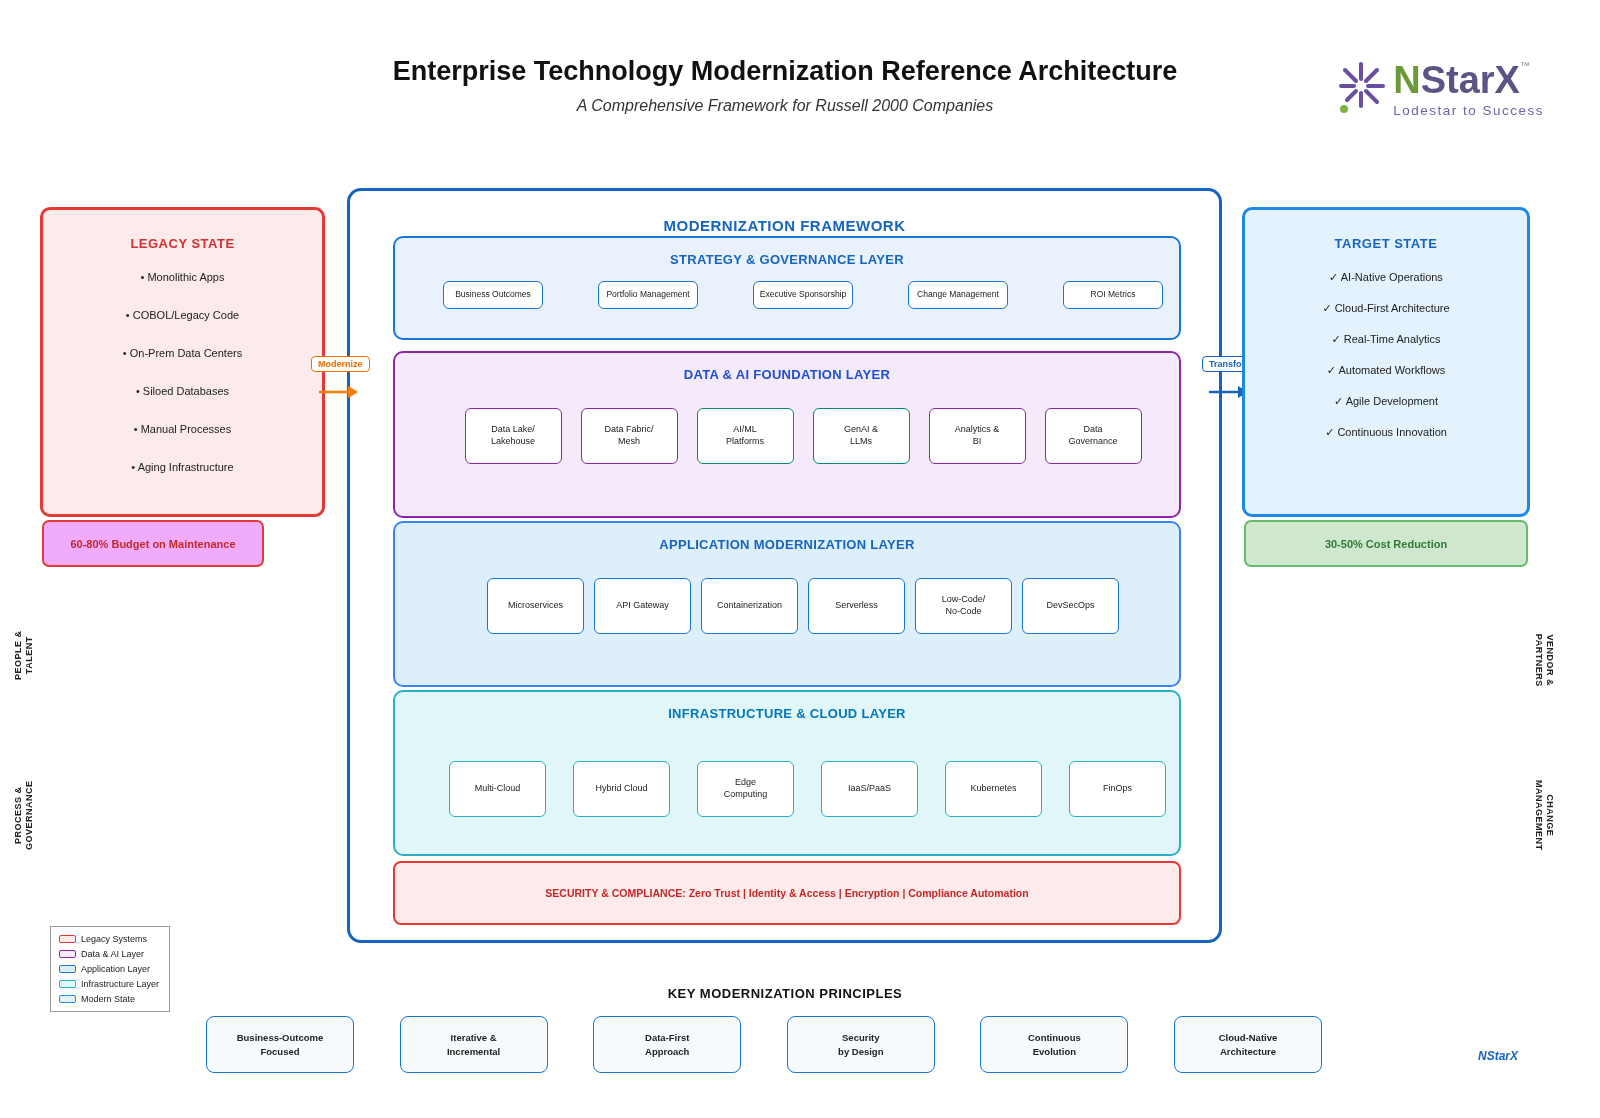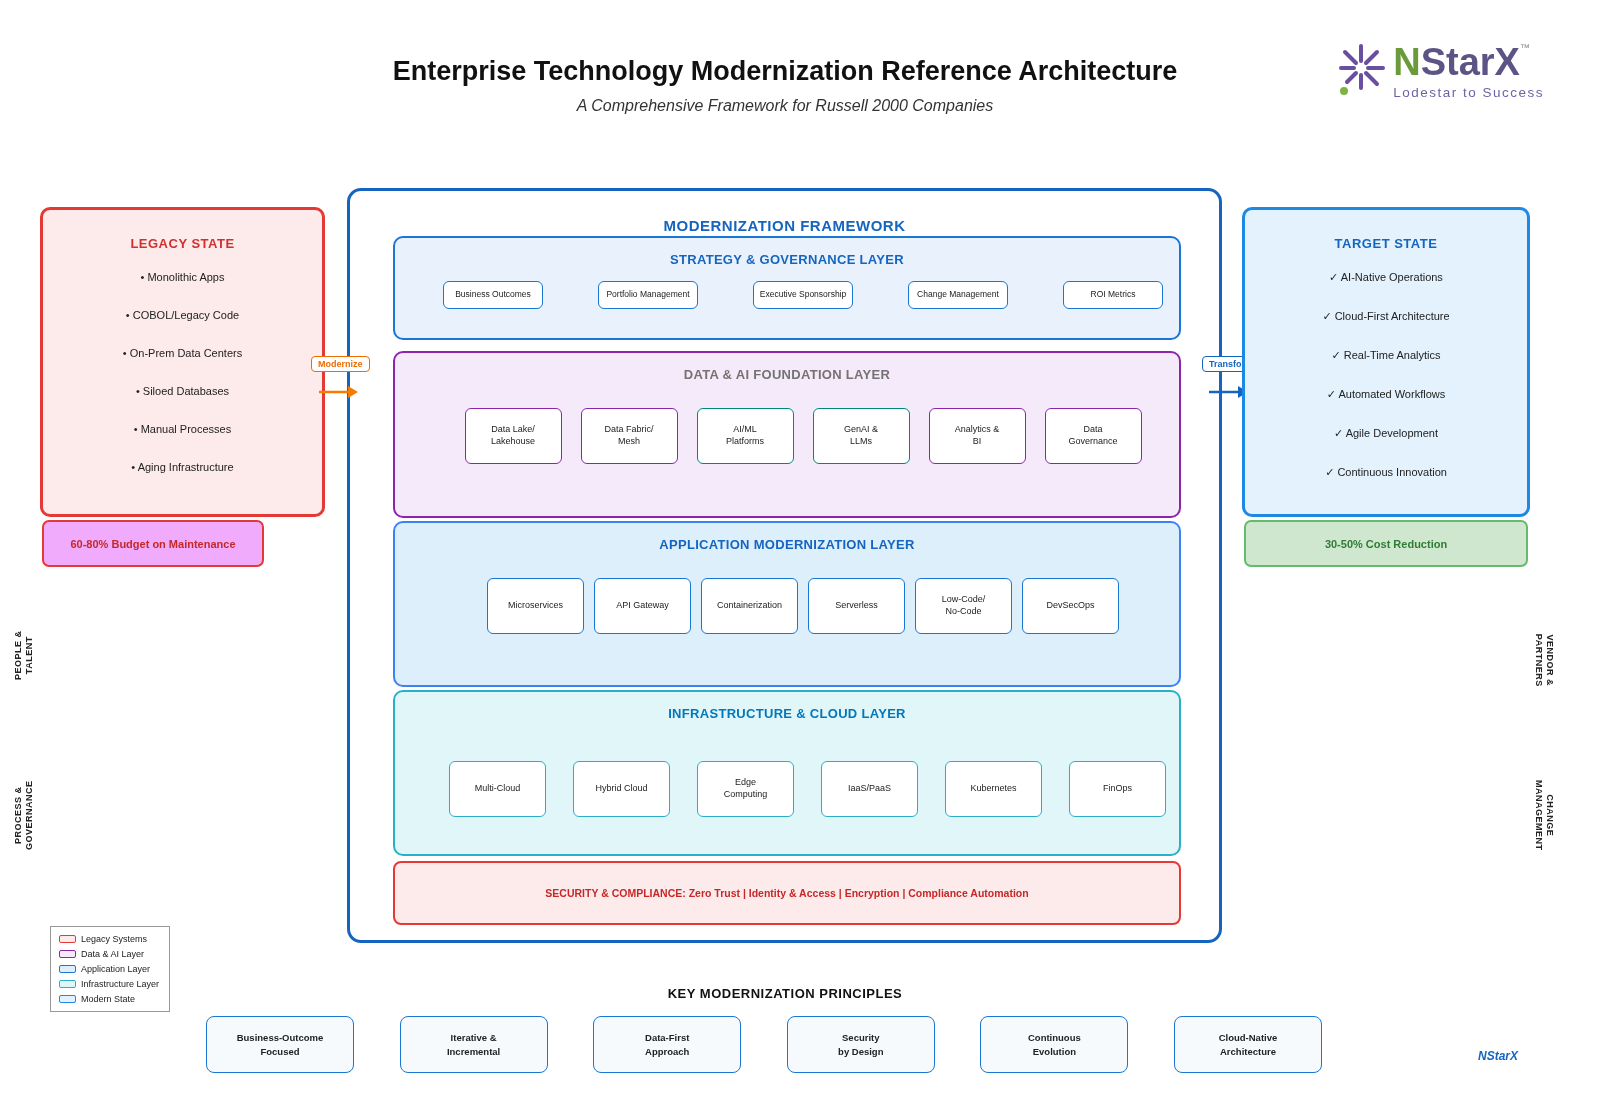--- a/index.html
+++ b/index.html
@@ -5,57 +5,57 @@
   * { margin:0; padding:0; box-sizing:border-box; }
   body { background:#fff; font-family:"Liberation Sans", sans-serif; }
   .page { position:relative; width:1600px; height:1118px; background:#fff; overflow:hidden; }
   .abs { position:absolute; }
   .ml { white-space:pre-line; }
 
   .page-title { top:56px; left:0; width:1570px; text-align:center; font-size:27px; font-weight:bold; color:#111; }
   .page-subtitle { top:97px; left:0; width:1570px; text-align:center; font-size:16px; font-style:italic; color:#333; }
 
   
-  .brand { top:42px; right:56px; display:flex; align-items:flex-end; }
+  .brand { top:60px; right:56px; display:flex; align-items:flex-end; }
   .brand-text { margin-left:6px; }
   .brand-name { font-size:38px; font-weight:bold; line-height:1; }
   .brand-n { color:#6b9a3a; }
   .brand-rest { color:#5d5486; }
   .brand-tm { font-size:10px; color:#888; vertical-align:top; font-weight:normal; }
   .brand-tagline { margin-top:4px; font-size:13.5px; color:#6c63a8; letter-spacing:1.5px; }
 
   
   .legacy-panel { left:40px; top:207px; width:285px; height:310px; border:3px solid #e53935; border-radius:10px; background:#fdeaea; }
   .legacy-title { margin-top:26px; text-align:center; font-size:13px; font-weight:bold; color:#d32f2f; letter-spacing:.5px; }
   .legacy-items { margin-top:20px; display:flex; flex-direction:column; align-items:center; gap:26px; }
   .legacy-item { font-size:11px; color:#222; }
   .legacy-badge { left:42px; top:520px; width:222px; height:47px; border:2px solid #e53935; border-radius:7px; background:#f0abfc; display:flex; align-items:center; justify-content:center; font-size:11px; font-weight:bold; color:#c62828; }
 
   
   .target-panel { left:1242px; top:207px; width:288px; height:310px; border:3px solid #1e88e5; border-radius:10px; background:#e3f2fd; }
   .target-title { margin-top:26px; text-align:center; font-size:13px; font-weight:bold; color:#1565c0; letter-spacing:.5px; }
-  .target-items { margin-top:20px; display:flex; flex-direction:column; align-items:center; gap:26px; }
+  .target-items { margin-top:20px; display:flex; flex-direction:column; align-items:center; gap:18px; }
   .target-item { font-size:11px; color:#222; }
   .target-badge { left:1244px; top:520px; width:284px; height:47px; border:2px solid #66bb6a; border-radius:7px; background:#cfe6cf; display:flex; align-items:center; justify-content:center; font-size:11px; font-weight:bold; color:#2e7d32; }
 
   
   .framework { left:347px; top:188px; width:875px; height:755px; border:3px solid #1565c0; border-radius:14px; background:#fff; }
   .fw-title { margin-top:26px; text-align:center; font-size:15px; font-weight:bold; color:#1565c0; letter-spacing:.5px; }
   .layer { position:absolute; left:43px; width:788px; border-radius:10px; }
   .layer-title { padding-top:14px; text-align:center; font-size:13px; font-weight:bold; letter-spacing:.3px; }
   .box-row { display:flex; justify-content:center; margin-top:26px;margin-left:32px; }
   .lbox { background:#fff; border-radius:6px; display:flex; align-items:center; justify-content:center; text-align:center; font-size:9px; color:#222; line-height:1.3; }
 
   .layer.strategy { top:45px; height:104px; border:2px solid #1976d2; background:#e9f2fc; }
   .layer.strategy .layer-title { color:#1565c0; }
   .layer.strategy .box-row { gap:55px; margin-top:14px; }
   .layer.strategy .lbox { width:100px; height:28px; border:1.5px solid #1976d2; font-size:8.5px; }
 
   .layer.data { top:160px; height:167px; border:2px solid #8e24aa; background:#f5eaf9; }
-  .layer.data .layer-title { color:#737373; }
+  .layer.data .layer-title { color:#1d4ed8; }
   .layer.data .box-row { gap:19px; }
   .layer.data .lbox { width:97px; height:56px; border:1.5px solid #8e24aa; }
   .layer.data .lbox.teal { border-color:#00897b; }
 
   .layer.app { top:330px; height:166px; border:2px solid #3b82f6; background:#ddeffa; }
   .layer.app .layer-title { color:#1565c0; }
   .layer.app .box-row { gap:10px; }
   .layer.app .lbox { width:97px; height:56px; border:1.5px solid #1976d2; }
 
   .layer.infra { top:499px; height:166px; border:2px solid #2bafc9; background:#e0f6f8; }

